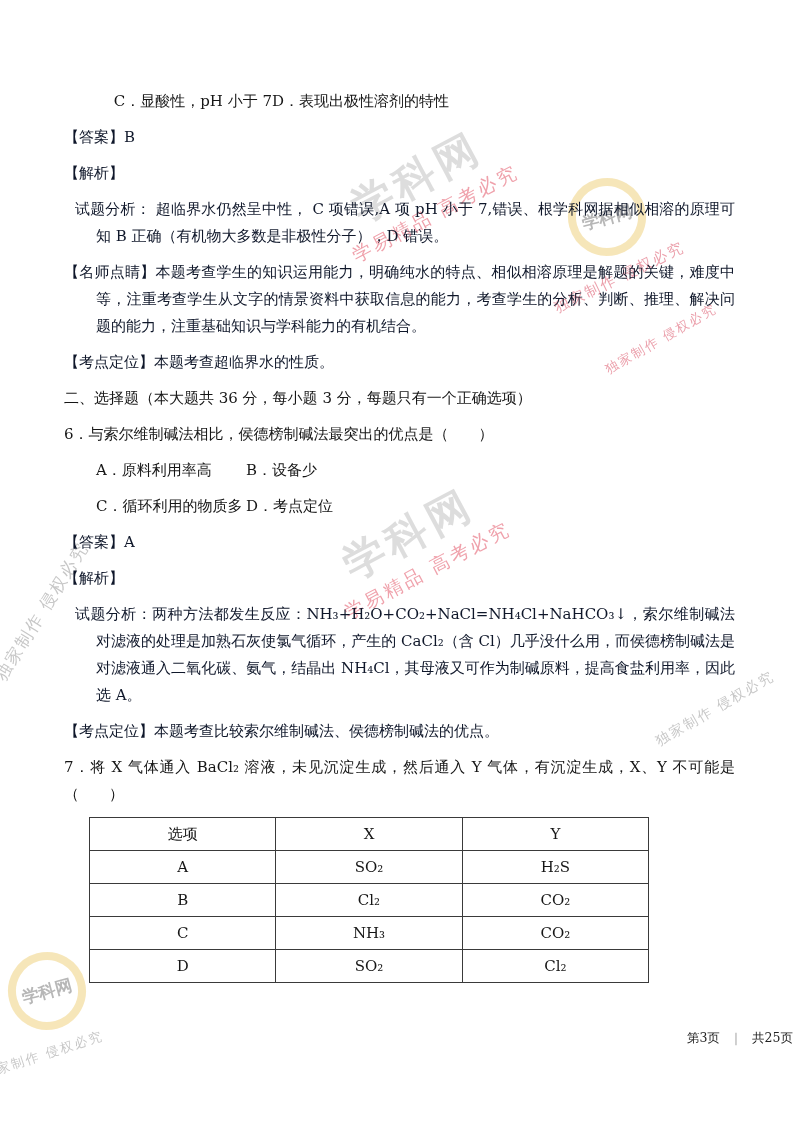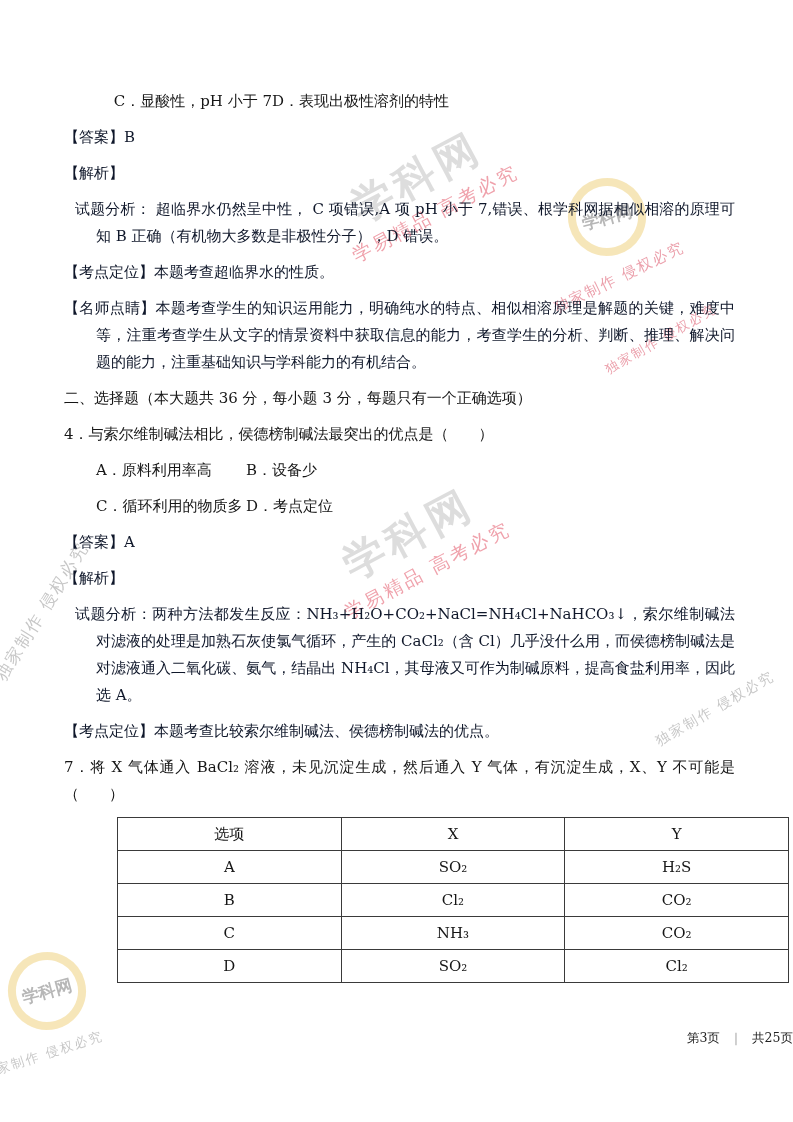--- a/index.html
+++ b/index.html
@@ -22,22 +22,22 @@
   .red { color:#0f172a; }
   
   .hang-ti { padding-left:32px; text-indent:-21px; }   
   .hang-lb { padding-left:32px; text-indent:-32px; }
   .opt-row { display:flex; padding-left:32px; line-height:1.8; margin-bottom:9px; }
   .opt-w176 { width:176px; flex:0 0 auto;text-align:right; }
   .opt-w150 { width:150px; flex:0 0 auto; }
   
   .qtable {
     border-collapse:collapse;
-    width:672px;
-    margin:3px 0 14px 53px;
+    width:560px;
+    margin:3px 0 14px 25px;
     table-layout:fixed;
   }
   .qtable td {
     border:1px solid #3a3a3a;
     height:33px;
     text-align:center;
     vertical-align:middle;
     font-size:15px;
     color:#161616;
   }
@@ -111,27 +111,27 @@
       <span class="opt-w176">C．显酸性，pH 小于 7</span>
       <span>D．表现出极性溶剂的特性</span>
     </div>
 
     <p class="block red"><span>【答案】</span><span>B</span></p>
 
     <p class="block red">【解析】</p>
 
     <p class="block red hang-ti">试题分析： 超临界水仍然呈中性， C 项错误,A 项 pH 小于 7,错误、根学科网据相似相溶的原理可知 B 正确（有机物大多数是非极性分子），D 错误。</p>
 
+    <p class="block red hang-lb">【名师点睛】本题考查学生的知识运用能力，明确纯水的特点、相似相溶原理是解题的关键，难度中等，注重考查学生从文字的情景资料中获取信息的能力，考查学生的分析、判断、推理、解决问题的能力，注重基础知识与学科能力的有机结合。</p>
+
     <p class="block red">【考点定位】本题考查超临界水的性质。</p>
-
-    <p class="block red hang-lb">【名师点睛】本题考查学生的知识运用能力，明确纯水的特点、相似相溶原理是解题的关键，难度中等，注重考查学生从文字的情景资料中获取信息的能力，考查学生的分析、判断、推理、解决问题的能力，注重基础知识与学科能力的有机结合。</p>
 
     <p class="block">二、选择题（本大题共 36 分，每小题 3 分，每题只有一个正确选项）</p>
 
-    <p class="block">4．与索尔维制碱法相比，侯德榜制碱法最突出的优点是（　　）</p>
+    <p class="block">6．与索尔维制碱法相比，侯德榜制碱法最突出的优点是（　　）</p>
 
     <div class="opt-row">
       <span class="opt-w150">A．原料利用率高</span>
       <span>B．设备少</span>
     </div>
     <div class="opt-row">
       <span class="opt-w150">C．循环利用的物质多</span>
       <span>D．考点定位</span>
     </div>
 

